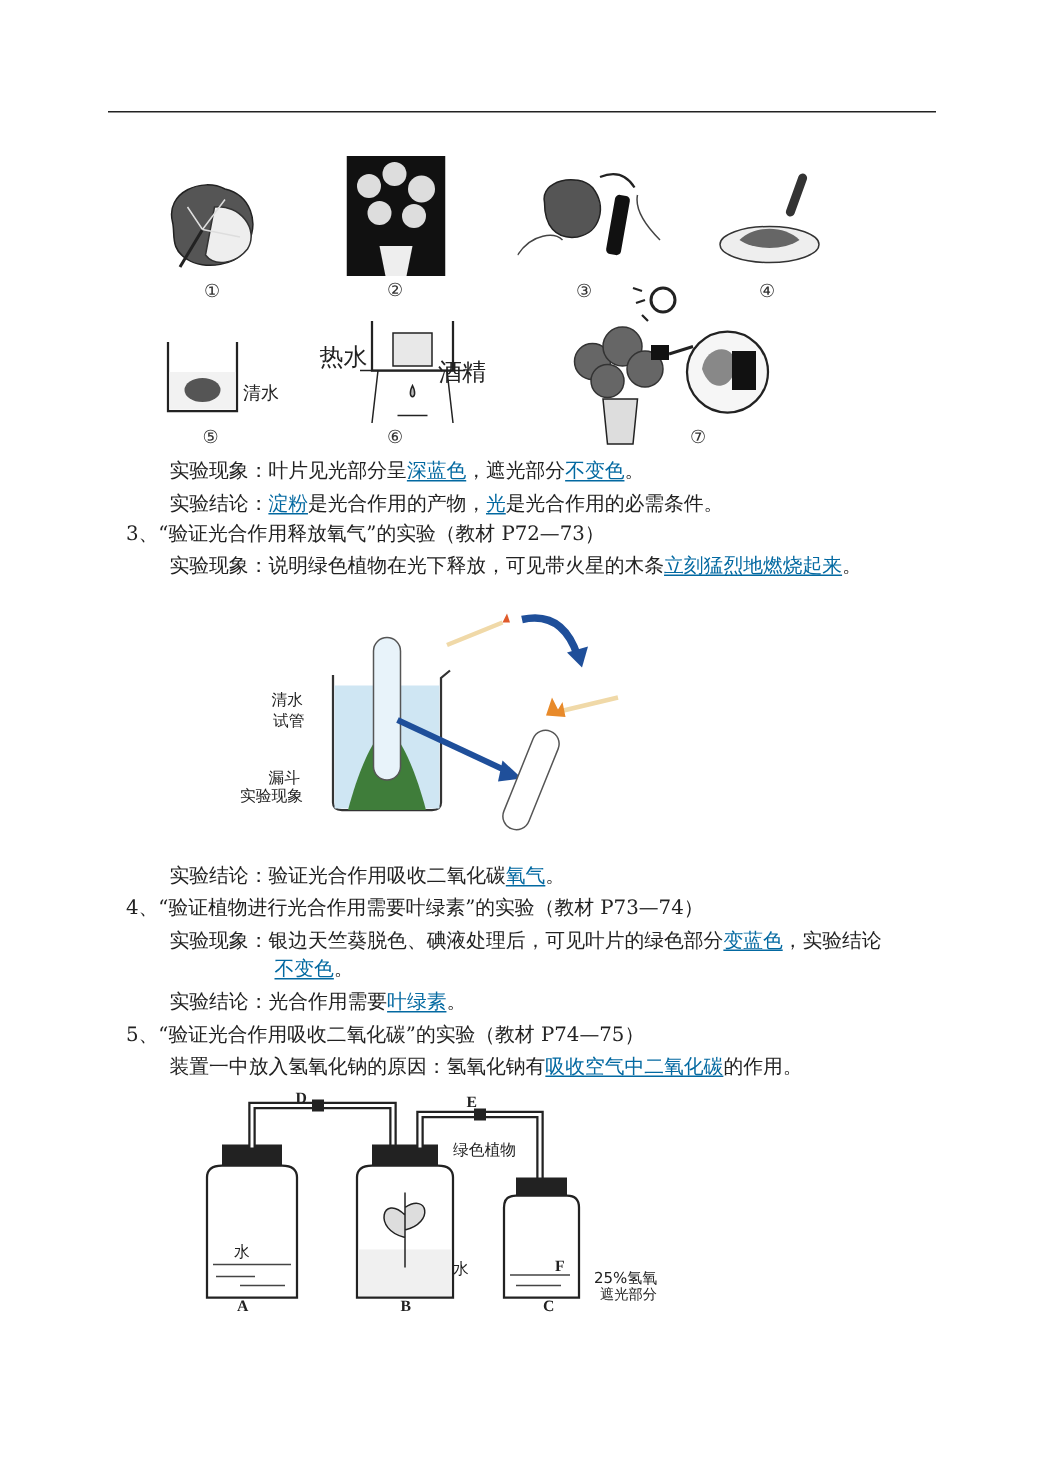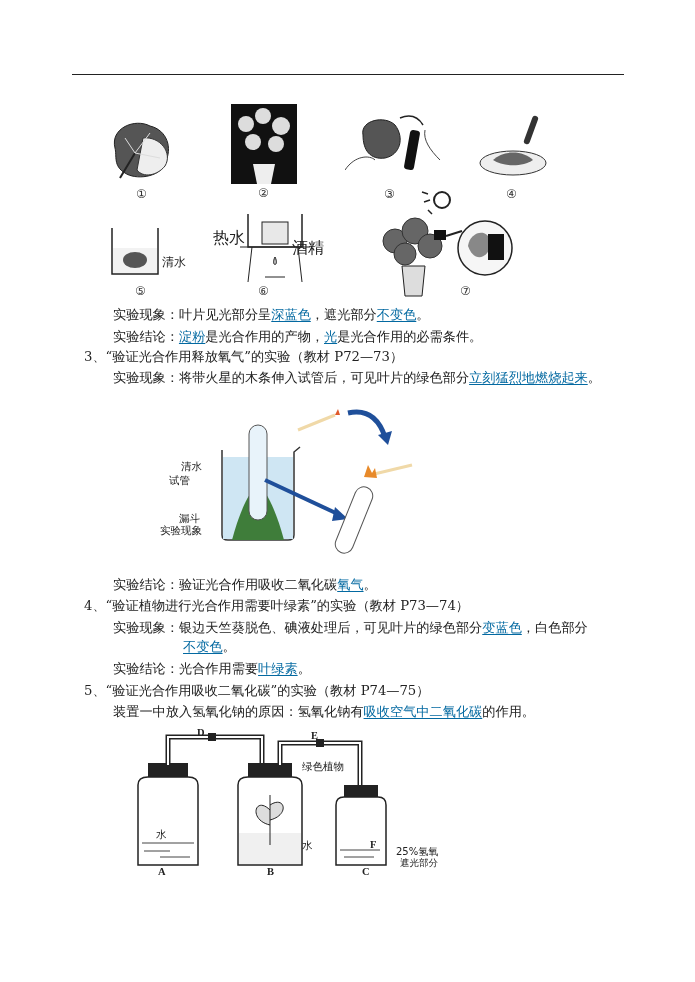--- a/index.html
+++ b/index.html
@@ -95,52 +95,52 @@
 
 <div class="line" style="left:113px;top:306px">
   <span>实验现象：</span><span>叶片见光部分呈</span><span class="hl">深蓝色</span><span>，遮光部分</span><span class="hl">不变色</span><span>。</span>
 </div>
 <div class="line" style="left:113px;top:328px">
   <span>实验结论：</span><span class="hl">淀粉</span><span>是光合作用的产物，</span><span class="hl">光</span><span>是光合作用的必需条件。</span>
 </div>
 
 <div class="line" style="left:84px;top:348px">3、“验证光合作用释放氧气”的实验（教材 P72—73）</div>
 <div class="line" style="left:113px;top:369px">
-  <span>实验现象：</span><span>将带火星的木条伸入试管后，可见叶片的绿色部分</span><span class="hl">立刻猛烈地燃烧起来</span><span>。</span>
+  <span>实验现象：</span><span>说明绿色植物在光下释放，可见带火星的木条</span><span class="hl">立刻猛烈地燃烧起来</span><span>。</span>
 </div>
 
 <div>
   <svg class="fig" style="left:150px;top:395px" width="280" height="165">
     <path d="M72 55 L72 140 Q72 145 78 145 L138 145 Q144 145 144 140 L144 57 L150 52" stroke="#333" fill="none" stroke-width="1.5"></path>
     <rect x="73" y="62" width="70" height="82" fill="#cfe6f3"></rect>
     <path d="M82 145 C90 115,100 95,108 90 C116 95,126 115,134 145Z" fill="#3f7d3a"></path>
     <rect x="99" y="30" width="18" height="95" rx="9" fill="#e8f3fa" stroke="#555"></rect>
     <path d="M115 85 L190 120" stroke="#1f4f9a" stroke-width="4"></path>
     <path d="M185 112 L198 124 L182 126Z" fill="#1f4f9a"></path>
     <path d="M148 35 L185 20" stroke="#f0d9a8" stroke-width="3"></path>
     <path d="M185 20 l3 -6 l2 6Z" fill="#e05a2a"></path>
     <path d="M198 18 Q225 12,235 42" stroke="#1f4f9a" stroke-width="5" fill="none"></path>
     <path d="M228 40 L238 50 L242 36Z" fill="#1f4f9a"></path>
     <rect x="195" y="90" width="18" height="70" rx="9" fill="#fff" stroke="#555" transform="rotate(22 204 125)"></rect>
     <path d="M220 80 L262 70" stroke="#f0d9a8" stroke-width="3"></path>
     <path d="M214 82 l4 -12 l4 8 l3 -5 l2 10Z" fill="#e88a2a"></path>
   </svg>
   <span class="lbl" style="left:181px;top:460px">清水</span>
-  <span class="lbl" style="left:169px;top:474px">试管</span>
+  <span class="lbl" style="left:182px;top:474px">试管</span>
   <span class="lbl" style="left:179px;top:512px">漏斗</span>
   <span class="lbl" style="left:160px;top:524px">实验现象</span>
 </div>
 
 <div class="line" style="left:113px;top:576px">
   <span>实验结论：</span><span>验证光合作用吸收二氧化碳</span><span class="hl">氧气</span><span>。</span>
 </div>
 
 <div class="line" style="left:84px;top:597px">4、“验证植物进行光合作用需要叶绿素”的实验（教材 P73—74）</div>
 <div class="line" style="left:113px;top:619px">
-  <span>实验现象：</span><span>银边天竺葵脱色、碘液处理后，可见叶片的绿色部分</span><span class="hl">变蓝色</span><span>，白色部分</span>
+  <span>实验现象：</span><span>银边天竺葵脱色、碘液处理后，可见叶片的绿色部分</span><span class="hl">变蓝色</span><span>，实验结论</span>
 </div>
 <div class="line" style="left:183px;top:638px">
   <span class="hl">不变色</span><span>。</span>
 </div>
 <div class="line" style="left:113px;top:660px">
   <span>实验结论：</span><span>光合作用需要</span><span class="hl">叶绿素</span><span>。</span>
 </div>
 
 <div class="line" style="left:84px;top:682px">5、“验证光合作用吸收二氧化碳”的实验（教材 P74—75）</div>
 <div class="line" style="left:113px;top:703px">

